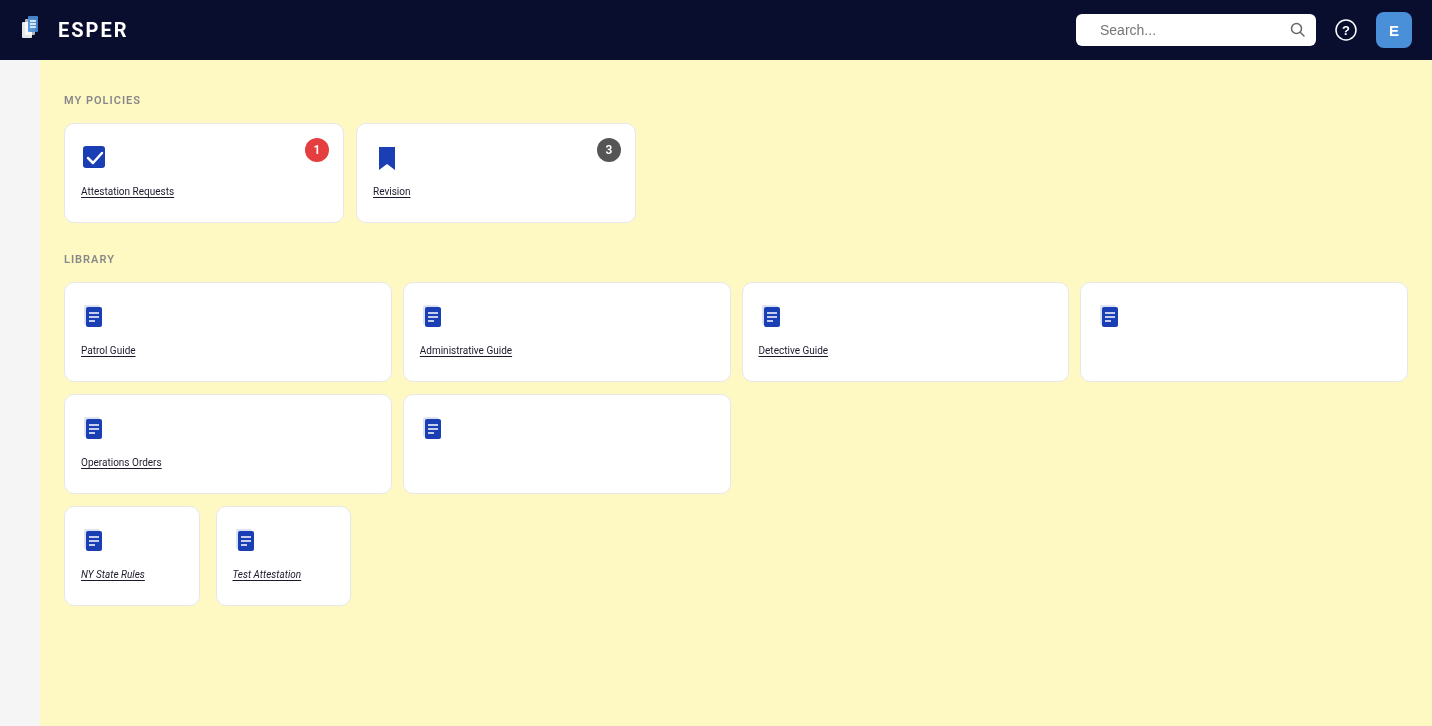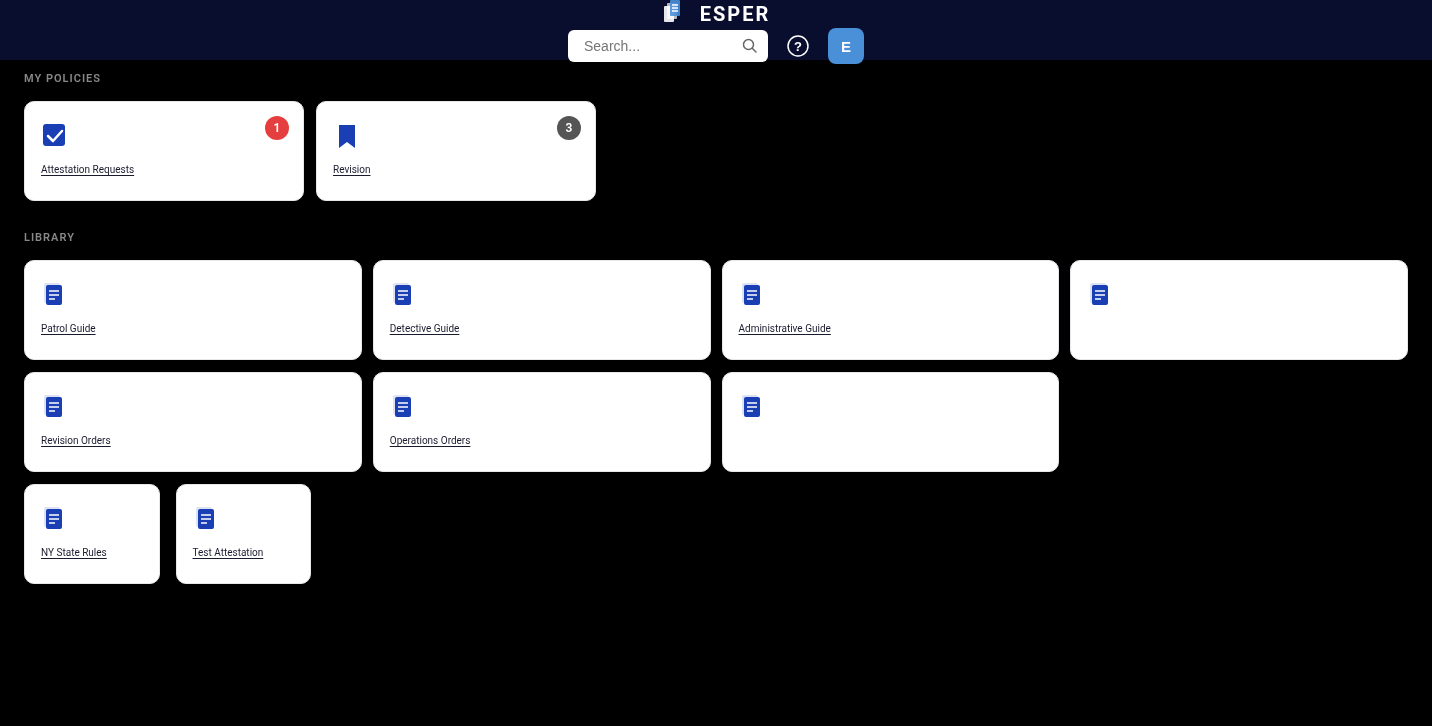--- a/index.html
+++ b/index.html
@@ -15,21 +15,20 @@
     }
 
     
     .header {
       background: #0a0e2e;
       height: 60px;
       display: flex;
       align-items: center;
       padding: 0 20px;
       justify-content: space-between;
-      flex-direction: column;
     }
 
     .header-left {
       display: flex;
       align-items: center;
       gap: 10px;
     }
 
     .logo-icon {
       color: white;
@@ -61,23 +60,23 @@
     .search-container {
       position: relative;
       display: flex;
       align-items: center;
     }
 
     .search-input {
       background: white;
       border: none;
       border-radius: 6px;
-      padding: 8px 40px 8px 16px;
+      padding: 8px 40px 8px 24px;
       font-size: 14px;
-      width: 200px;
+      width: 240px;
       outline: none;
       color: #666;
     }
 
     .search-icon-btn {
       position: absolute;
       right: 10px;
       background: none;
       border: none;
       cursor: pointer;
@@ -110,23 +109,24 @@
       border-radius: 8px;
       display: flex;
       align-items: center;
       justify-content: center;
       font-size: 15px;
       font-weight: 600;
     }
 
     
     .main-content {
-      padding: 12px 24px;
-      background: #000000;
+      padding: 34px 24px;
+      background: #fef9c3;
       min-height: calc(726px - 60px);
+      margin-left: 40px;
     }
 
     .section-label {
       font-size: 11px;
       font-weight: 600;
       color: #888;
       letter-spacing: 1px;
       margin-bottom: 16px;
       text-transform: uppercase;
     }
@@ -138,20 +138,21 @@
       gap: 11px;
       margin-bottom: 12px;
     }
 
     .cards-grid-2 {
       display: grid;
       grid-template-columns: repeat(4, 1fr);
       gap: 16px;
       max-width: 590px;
       margin-bottom: 24px;
+      font-style: italic;
     }
 
     .cards-grid-policies {
       display: grid;
       grid-template-columns: repeat(2, 280px);
       gap: 12px;
       margin-bottom: 30px;
     }
 
     .card {
@@ -307,62 +308,50 @@
       <div class="card">
         <div class="card-icon">
           <svg class="doc-icon" viewBox="0 0 28 28" fill="none">
             <rect x="3" y="2" width="16" height="20" rx="2" fill="#1a3fb5" opacity="0.15"></rect>
             <rect x="5" y="4" width="16" height="20" rx="2" fill="#1a3fb5"></rect>
             <line x1="8" y1="10" x2="18" y2="10" stroke="white" stroke-width="1.5"></line>
             <line x1="8" y1="14" x2="18" y2="14" stroke="white" stroke-width="1.5"></line>
             <line x1="8" y1="18" x2="14" y2="18" stroke="white" stroke-width="1.5"></line>
           </svg>
         </div>
+        <span class="card-label">Administrative Guide</span>
+      </div>
+
+      <div class="card">
+        <div class="card-icon">
+          <svg class="doc-icon" viewBox="0 0 28 28" fill="none">
+            <rect x="3" y="2" width="16" height="20" rx="2" fill="#1a3fb5" opacity="0.15"></rect>
+            <rect x="5" y="4" width="16" height="20" rx="2" fill="#1a3fb5"></rect>
+            <line x1="8" y1="10" x2="18" y2="10" stroke="white" stroke-width="1.5"></line>
+            <line x1="8" y1="14" x2="18" y2="14" stroke="white" stroke-width="1.5"></line>
+            <line x1="8" y1="18" x2="14" y2="18" stroke="white" stroke-width="1.5"></line>
+          </svg>
+        </div>
         <span class="card-label">Detective Guide</span>
       </div>
 
       <div class="card">
         <div class="card-icon">
           <svg class="doc-icon" viewBox="0 0 28 28" fill="none">
             <rect x="3" y="2" width="16" height="20" rx="2" fill="#1a3fb5" opacity="0.15"></rect>
             <rect x="5" y="4" width="16" height="20" rx="2" fill="#1a3fb5"></rect>
             <line x1="8" y1="10" x2="18" y2="10" stroke="white" stroke-width="1.5"></line>
             <line x1="8" y1="14" x2="18" y2="14" stroke="white" stroke-width="1.5"></line>
             <line x1="8" y1="18" x2="14" y2="18" stroke="white" stroke-width="1.5"></line>
           </svg>
         </div>
-        <span class="card-label">Administrative Guide</span>
-      </div>
-
-      <div class="card">
-        <div class="card-icon">
-          <svg class="doc-icon" viewBox="0 0 28 28" fill="none">
-            <rect x="3" y="2" width="16" height="20" rx="2" fill="#1a3fb5" opacity="0.15"></rect>
-            <rect x="5" y="4" width="16" height="20" rx="2" fill="#1a3fb5"></rect>
-            <line x1="8" y1="10" x2="18" y2="10" stroke="white" stroke-width="1.5"></line>
-            <line x1="8" y1="14" x2="18" y2="14" stroke="white" stroke-width="1.5"></line>
-            <line x1="8" y1="18" x2="14" y2="18" stroke="white" stroke-width="1.5"></line>
-          </svg>
-        </div>
       </div>
     </div>
 
     <div class="cards-grid">
-      <div class="card">
-        <div class="card-icon">
-          <svg class="doc-icon" viewBox="0 0 28 28" fill="none">
-            <rect x="3" y="2" width="16" height="20" rx="2" fill="#1a3fb5" opacity="0.15"></rect>
-            <rect x="5" y="4" width="16" height="20" rx="2" fill="#1a3fb5"></rect>
-            <line x1="8" y1="10" x2="18" y2="10" stroke="white" stroke-width="1.5"></line>
-            <line x1="8" y1="14" x2="18" y2="14" stroke="white" stroke-width="1.5"></line>
-            <line x1="8" y1="18" x2="14" y2="18" stroke="white" stroke-width="1.5"></line>
-          </svg>
-        </div>
-        <span class="card-label">Revision Orders</span>
-      </div>
 
       <div class="card">
         <div class="card-icon">
           <svg class="doc-icon" viewBox="0 0 28 28" fill="none">
             <rect x="3" y="2" width="16" height="20" rx="2" fill="#1a3fb5" opacity="0.15"></rect>
             <rect x="5" y="4" width="16" height="20" rx="2" fill="#1a3fb5"></rect>
             <line x1="8" y1="10" x2="18" y2="10" stroke="white" stroke-width="1.5"></line>
             <line x1="8" y1="14" x2="18" y2="14" stroke="white" stroke-width="1.5"></line>
             <line x1="8" y1="18" x2="14" y2="18" stroke="white" stroke-width="1.5"></line>
           </svg>

